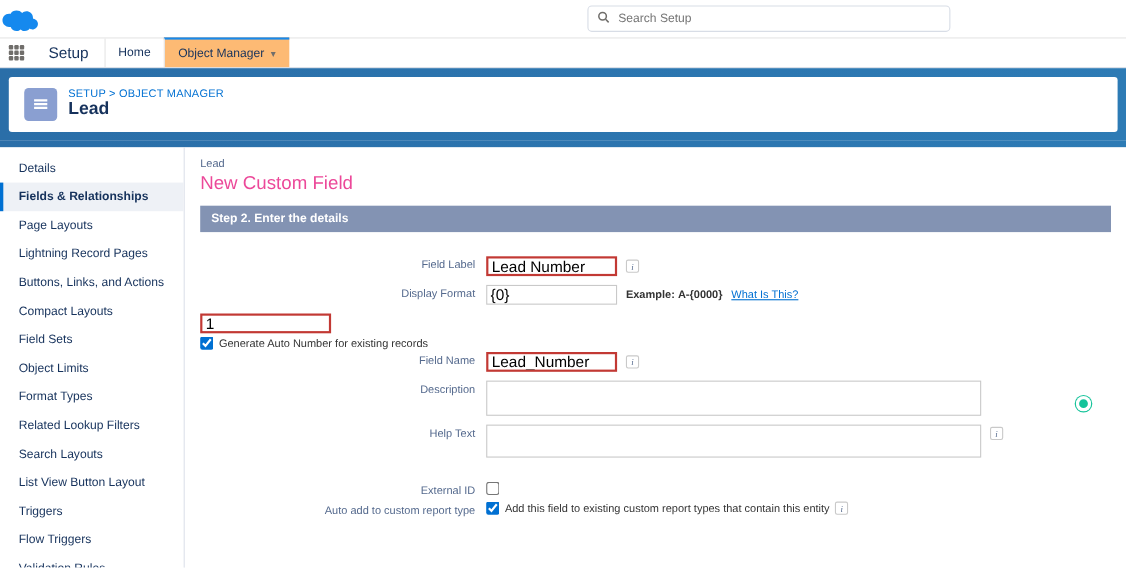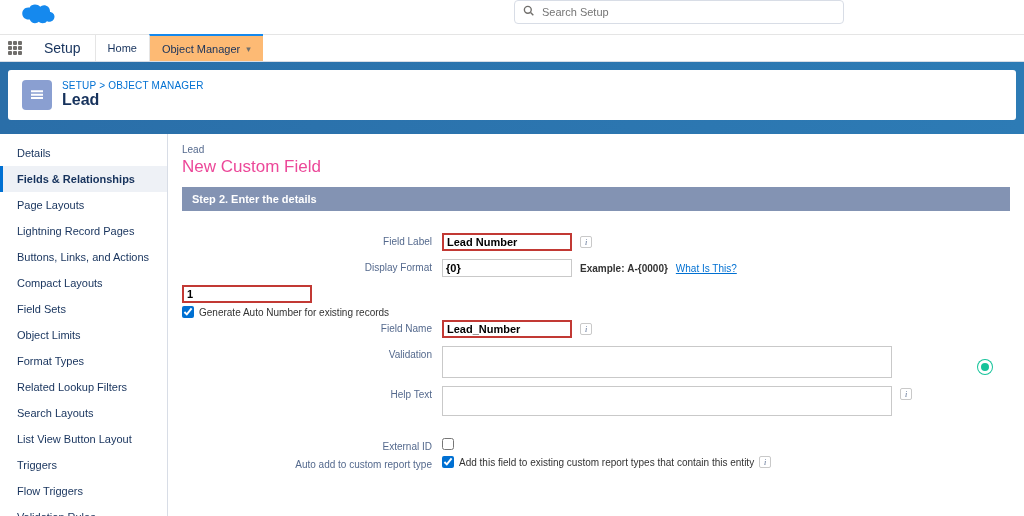--- a/index.html
+++ b/index.html
@@ -1,18 +1,18 @@
 <!DOCTYPE html>
 <html><head>
 <meta charset="utf-8">
 <style>
   * { box-sizing: border-box; font-family: -apple-system, BlinkMacSystemFont, "Segoe UI", Arial, sans-serif; }
   body { margin:0; width:1024px; height:516px; background:#fff; color:#16325c; font-size:12px; overflow:hidden;}
   
-  .gh { height:34px; display:flex; align-items:flex-start; padding:0 20px; }
+  .gh { height:34px; display:flex; align-items:center; padding:0 0; }
   .cloud { width:36px; height:24px; color:#1589ee; }
   .gh-spacer { flex:1; }
   .search-wrap { width:330px; height:24px; border:1px solid #d8dde6; border-radius:4px; display:flex; align-items:center; padding:0 8px; color:#706e6b; background:#fff;}
   .search-wrap span.icon { margin-right:6px; color:#706e6b;}
   .search-wrap input { border:0; outline:0; flex:1; font-size:11px; background:transparent;}
   
   .nav { height:28px; border-top:1px solid #e5e5e5; border-bottom:1px solid #d8dde6; display:flex; align-items:stretch; }
   .waffle { width:30px; display:flex; align-items:center; justify-content:center; cursor:pointer;}
   .waffle-grid { width:14px; height:14px; display:grid; grid-template-columns:repeat(3,4px); grid-template-rows:repeat(3,4px); gap:1px;}
   .waffle-grid i { background:#706e6b; border-radius:1px;}
@@ -34,21 +34,21 @@
   .snav.active { background:#eef1f6; border-left-color:#0070d2; font-weight:700;}
   .main { flex:1; padding:10px 14px; overflow:auto; background:#fff;}
   .obj-mini { font-size:10px; color:#54698d;}
   .page-sub { font-size:17px; color:#ec4899; margin:2px 0 10px;}
   .step-bar { background:#8393b3; color:#fff; font-size:11px; font-weight:700; padding:6px 10px;}
   .form { margin-top:22px; padding-right:12px;}
   .frow { display:flex; align-items:flex-start; margin-bottom:8px;}
   .flab { width:260px; text-align:right; font-size:10px; color:#54698d; padding:3px 10px 0 0;}
   .fbody { flex:1; display:flex; flex-direction:column; align-items:flex-start; font-size:10px; color:#333;}
   .fbody .line { display:flex; align-items:center; gap:8px;}
-  input.txt { border:2px solid #c23934; height:18px; width:130px; padding:0 3px; font-size:11px;font-weight:bold;}
+  input.txt { border:2px solid #c23934; height:18px; width:119px; padding:0 3px; font-size:14px;}
   input.txt.ok { border:1px solid #c9c9c9;}
   textarea.ta { width:450px; height:32px; border:1px solid #c9c9c9; resize:none; font-size:11px; padding:2px;}
   textarea.ta.bigger { height:30px; }
   .help-i { display:inline-flex; width:12px; height:12px; border:1px solid #c9c9c9; border-radius:2px; align-items:center; justify-content:center; font-size:8px; color:#54698d; font-family:Georgia, serif; font-style:italic; cursor:help;}
   .ck { display:flex; align-items:center; gap:5px; font-size:10px; color:#333;}
   input[type=checkbox]{ accent-color:#0070d2; width:12px; height:12px; margin:0;}
   a.lnk { color:#0070d2; text-decoration:underline; font-size:10px;}
   .example { font-size:10px;}
   .example b{ font-weight:700;}
   .grammarly { position:relative; }
@@ -179,21 +179,21 @@
         <div class="flab">Field Name</div>
         <div class="fbody">
             <div class="line">
           <input class="txt" value="Lead_Number" style="">
           <span class="help-i">i</span>
         </div>
           </div>
       </div>
 
       <div class="frow">
-        <div class="flab">Validation</div>
+        <div class="flab">Description</div>
         <div class="fbody grammarly" style="position:relative;">
           <textarea class="ta" style=""></textarea>
         </div>
       </div>
 
       <div class="frow">
         <div class="flab">Help Text</div>
         <div class="fbody">
             <div class="line" style="align-items:flex-start;">
           <textarea class="ta bigger" style=""></textarea>

